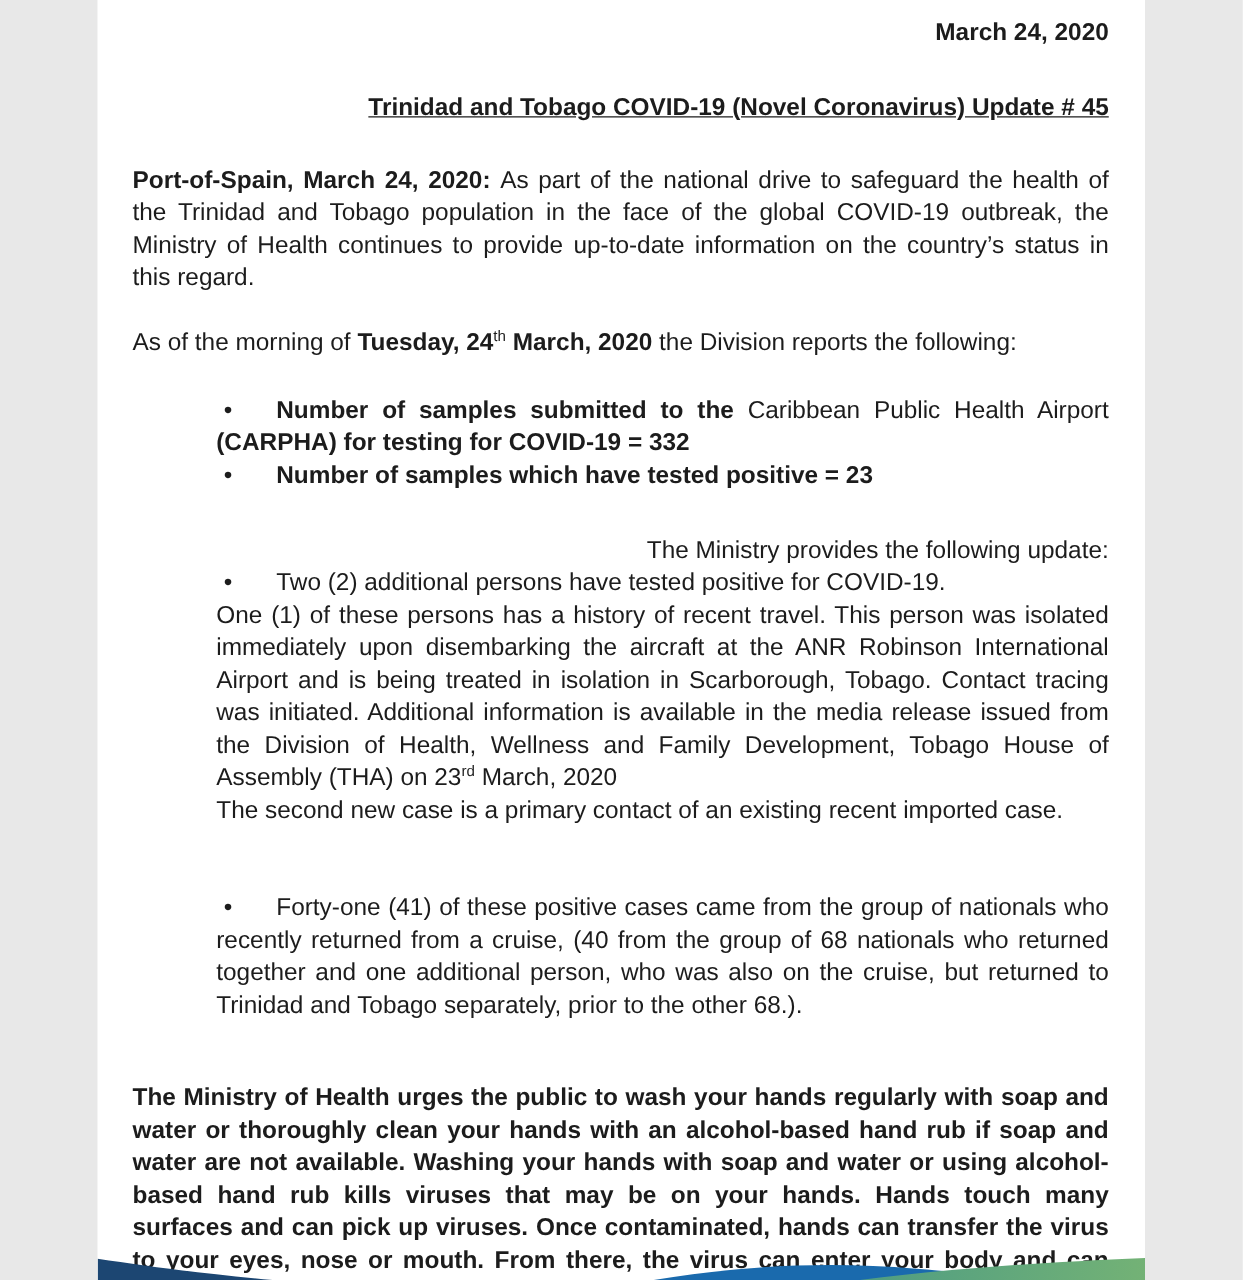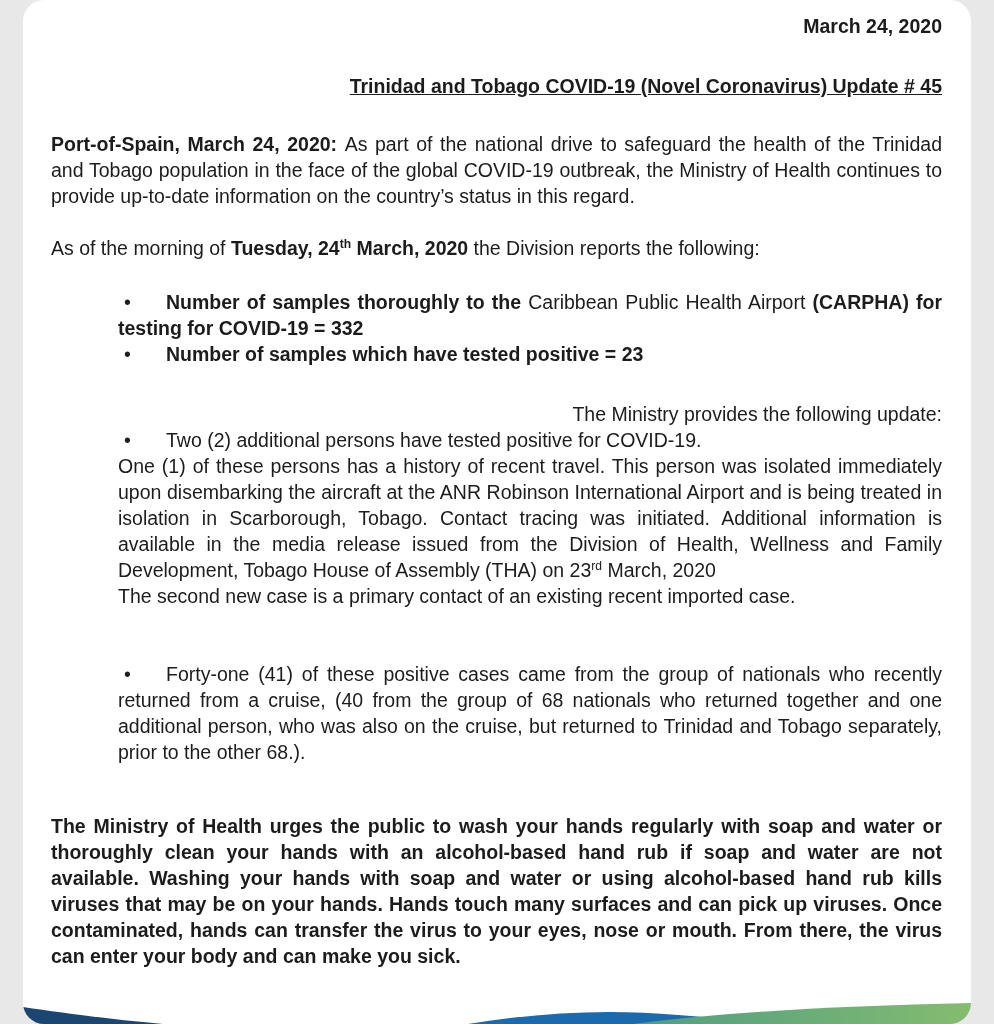--- a/index.html
+++ b/index.html
@@ -1,27 +1,26 @@
 <!DOCTYPE html>
 <html><head>
 <meta charset="utf-8">
 <style>
   html, body { margin: 0; padding: 0; background: #e8e8e8; }
   .page {
     position: relative;
-    width: 948px;
+    width: 838px;
     height: 1024px;
     margin: 0 auto;
     background: #ffffff;
     overflow: hidden;
     font-family: "Liberation Sans", sans-serif;
     font-size: 19.5px;
     line-height: 26px;
     color: #1c1c1c;
-    border-radius: 21px;
   }
   .content { padding: 13px 29px 0 28px; }
 
   .date-line { text-align: right; font-weight: bold; }
 
   .title {
     margin-top: 34px;
     text-align: right;
     font-weight: bold;
     text-decoration: underline;
@@ -71,24 +70,24 @@
 
 <div class="page">
   <div class="content">
 
     <div class="date-line">March 24, 2020</div>
 
     <div class="title">Trinidad and Tobago COVID-19 (Novel Coronavirus) Update # 45</div>
 
     <p class="intro-para justify"><span style="font-weight: bold;">Port-of-Spain, March 24, 2020: </span><span>As part of the national drive to safeguard the health of the Trinidad and Tobago population in the face of the global COVID-19 outbreak, the Ministry of Health continues to provide up-to-date information on the country’s status in this regard.</span></p>
 
-    <p class="asof-line"><span>As of the morning of </span><span style="font-weight: bold;">Tuesday, 24</span><sup style="font-weight: bold; text-align: center;">th</sup><span style="font-weight: bold;"> March, 2020</span><span> the Division reports the following:</span></p>
+    <p class="asof-line"><span>As of the morning of </span><span style="font-weight: bold;">Tuesday, 24</span><sup style="font-weight: normal; text-align: center;">th</sup><span style="font-weight: bold;"> March, 2020</span><span> the Division reports the following:</span></p>
 
     <div class="bullet-list">
-      <p class="bullet-row justify"><span class="bullet-dot">•</span><span><span style="font-weight: bold;">Number of samples thoroughly to the </span><span>Caribbean Public Health Airport </span><span style="font-weight: bold;">(CARPHA) for testing for COVID-19 = 332</span></span></p>
+      <p class="bullet-row justify"><span class="bullet-dot">•</span><span><span style="font-weight: bold;">Number of samples submitted to the </span><span>Caribbean Public Health Airport </span><span style="font-weight: bold;">(CARPHA) for testing for COVID-19 = 332</span></span></p>
       <p class="bullet-row"><span class="bullet-dot">•</span><span><span style="font-weight: bold;">Number of samples which have tested positive = 23</span></span></p>
     </div>
 
     <p class="update-intro">The Ministry provides the following update:</p>
 
     <p class="bullet-row"><span class="bullet-dot">•</span><span>Two (2) additional persons have tested positive for COVID-19.</span></p>
 
     <p class="hang justify"><span>One (1) of these persons has a history of recent travel. This person was isolated immediately upon disembarking the aircraft at the ANR Robinson International Airport and is being treated in isolation in Scarborough, Tobago. Contact tracing was initiated. Additional information is available in the media release issued from the Division of Health, Wellness and Family Development, Tobago House of Assembly (THA) on 23</span><sup>rd</sup><span> March, 2020</span></p>
 
     <p class="hang">The second new case is a primary contact of an existing recent imported case.</p>

